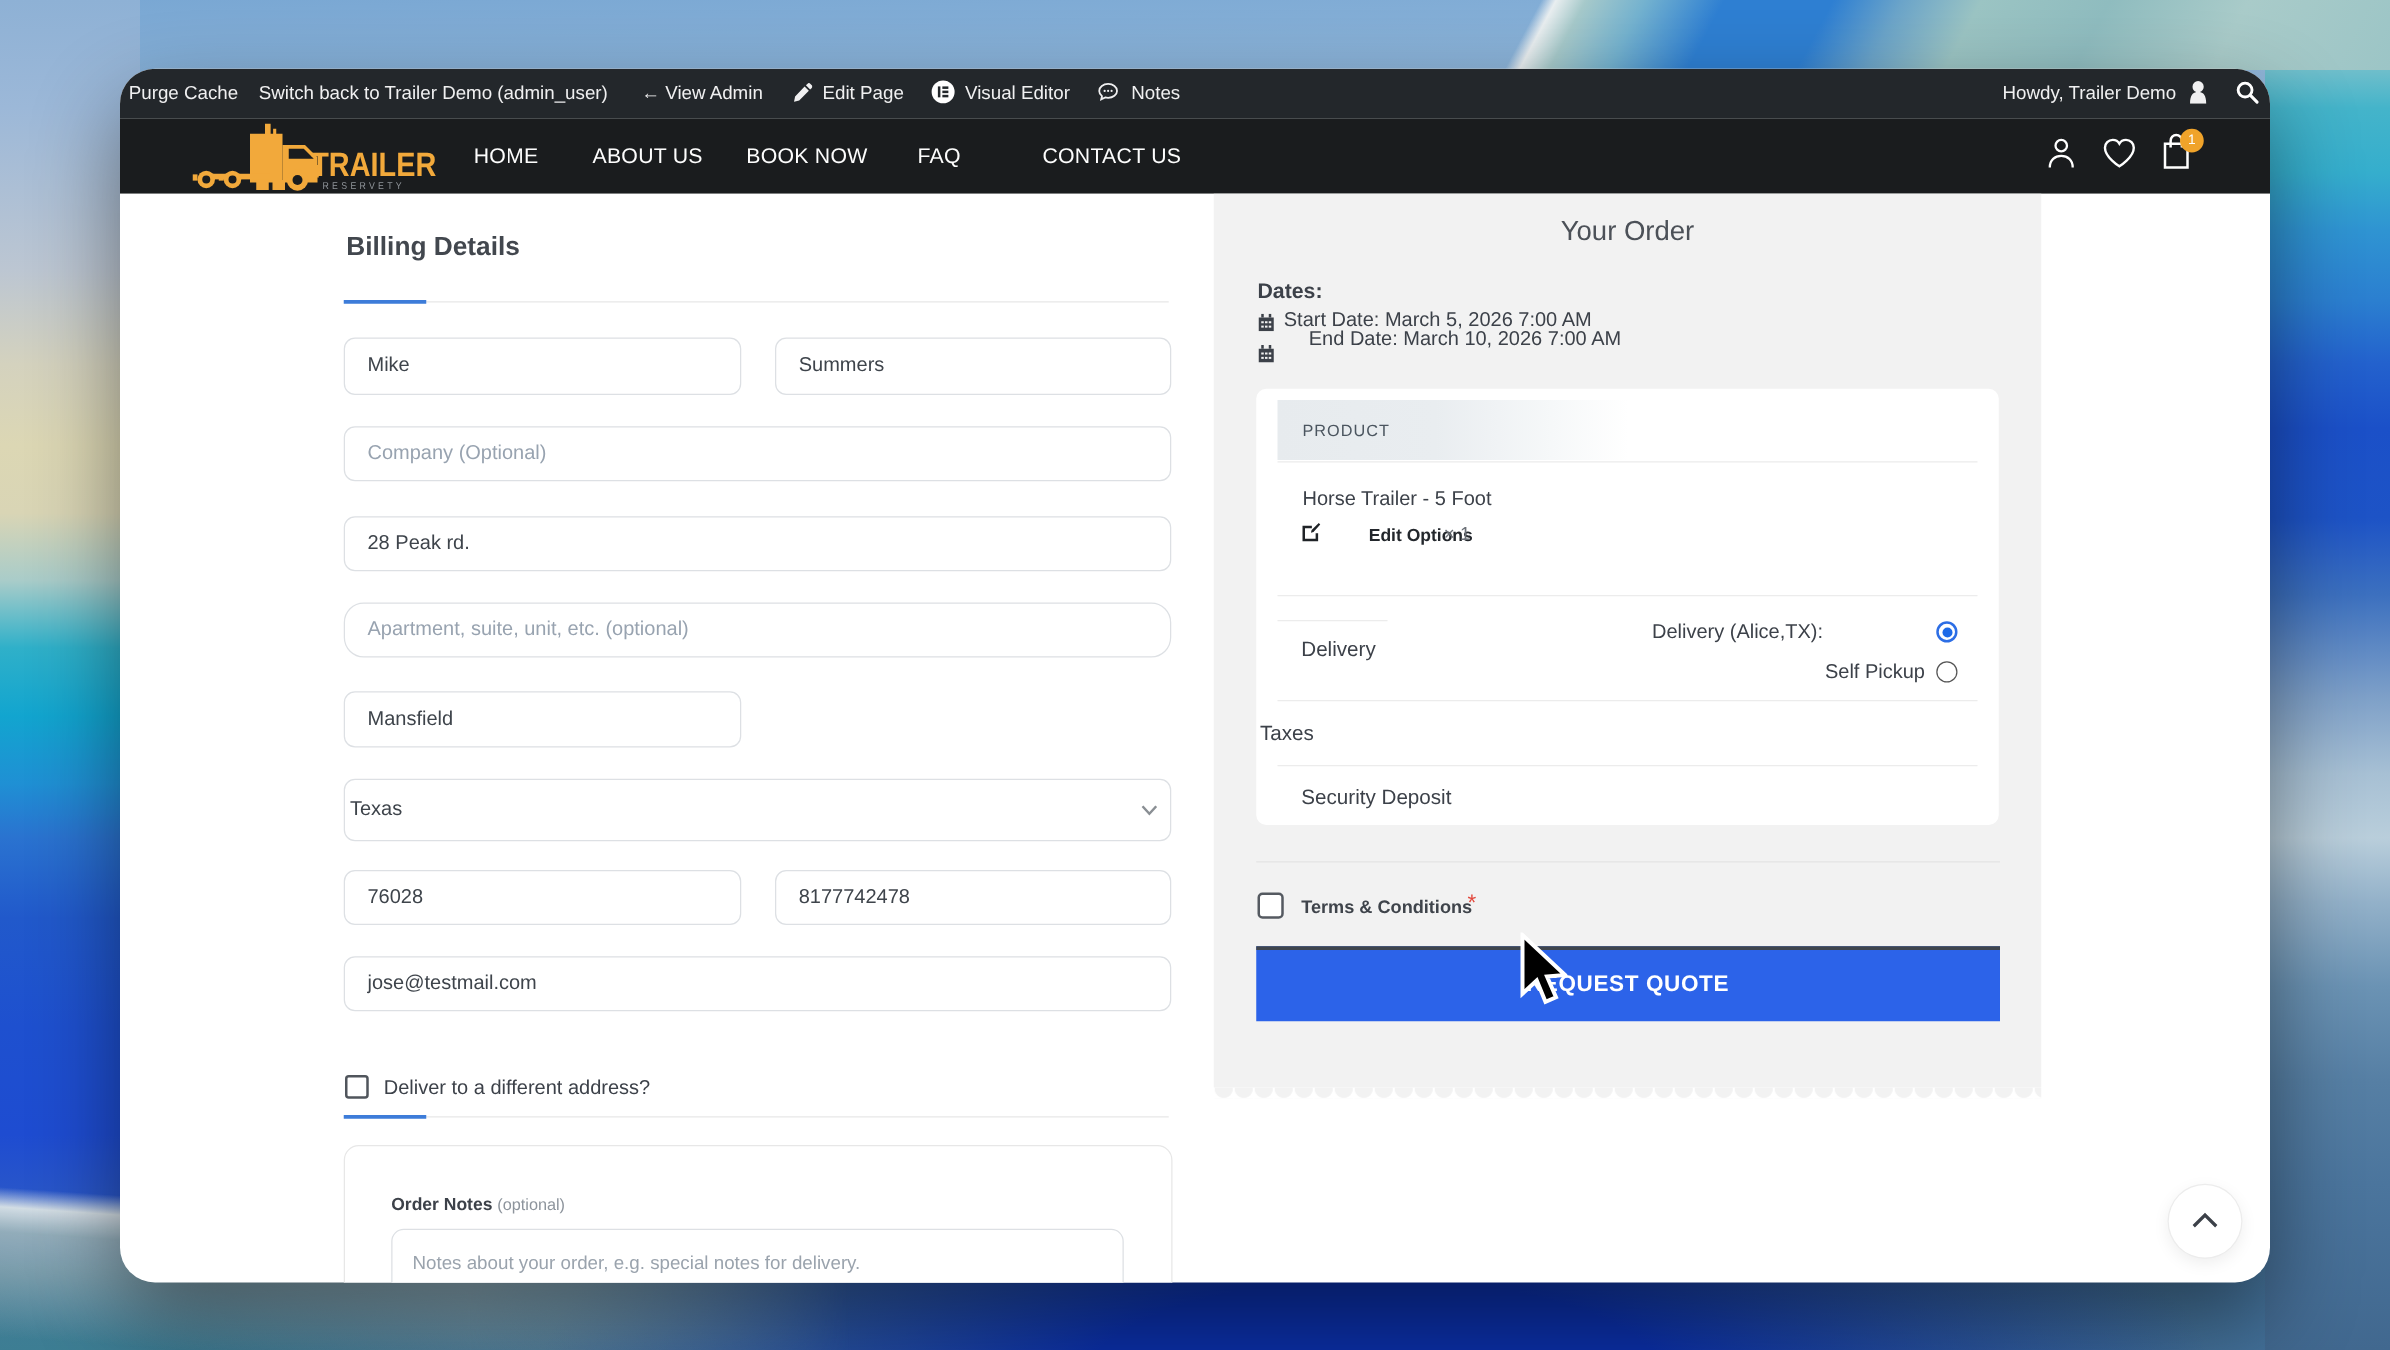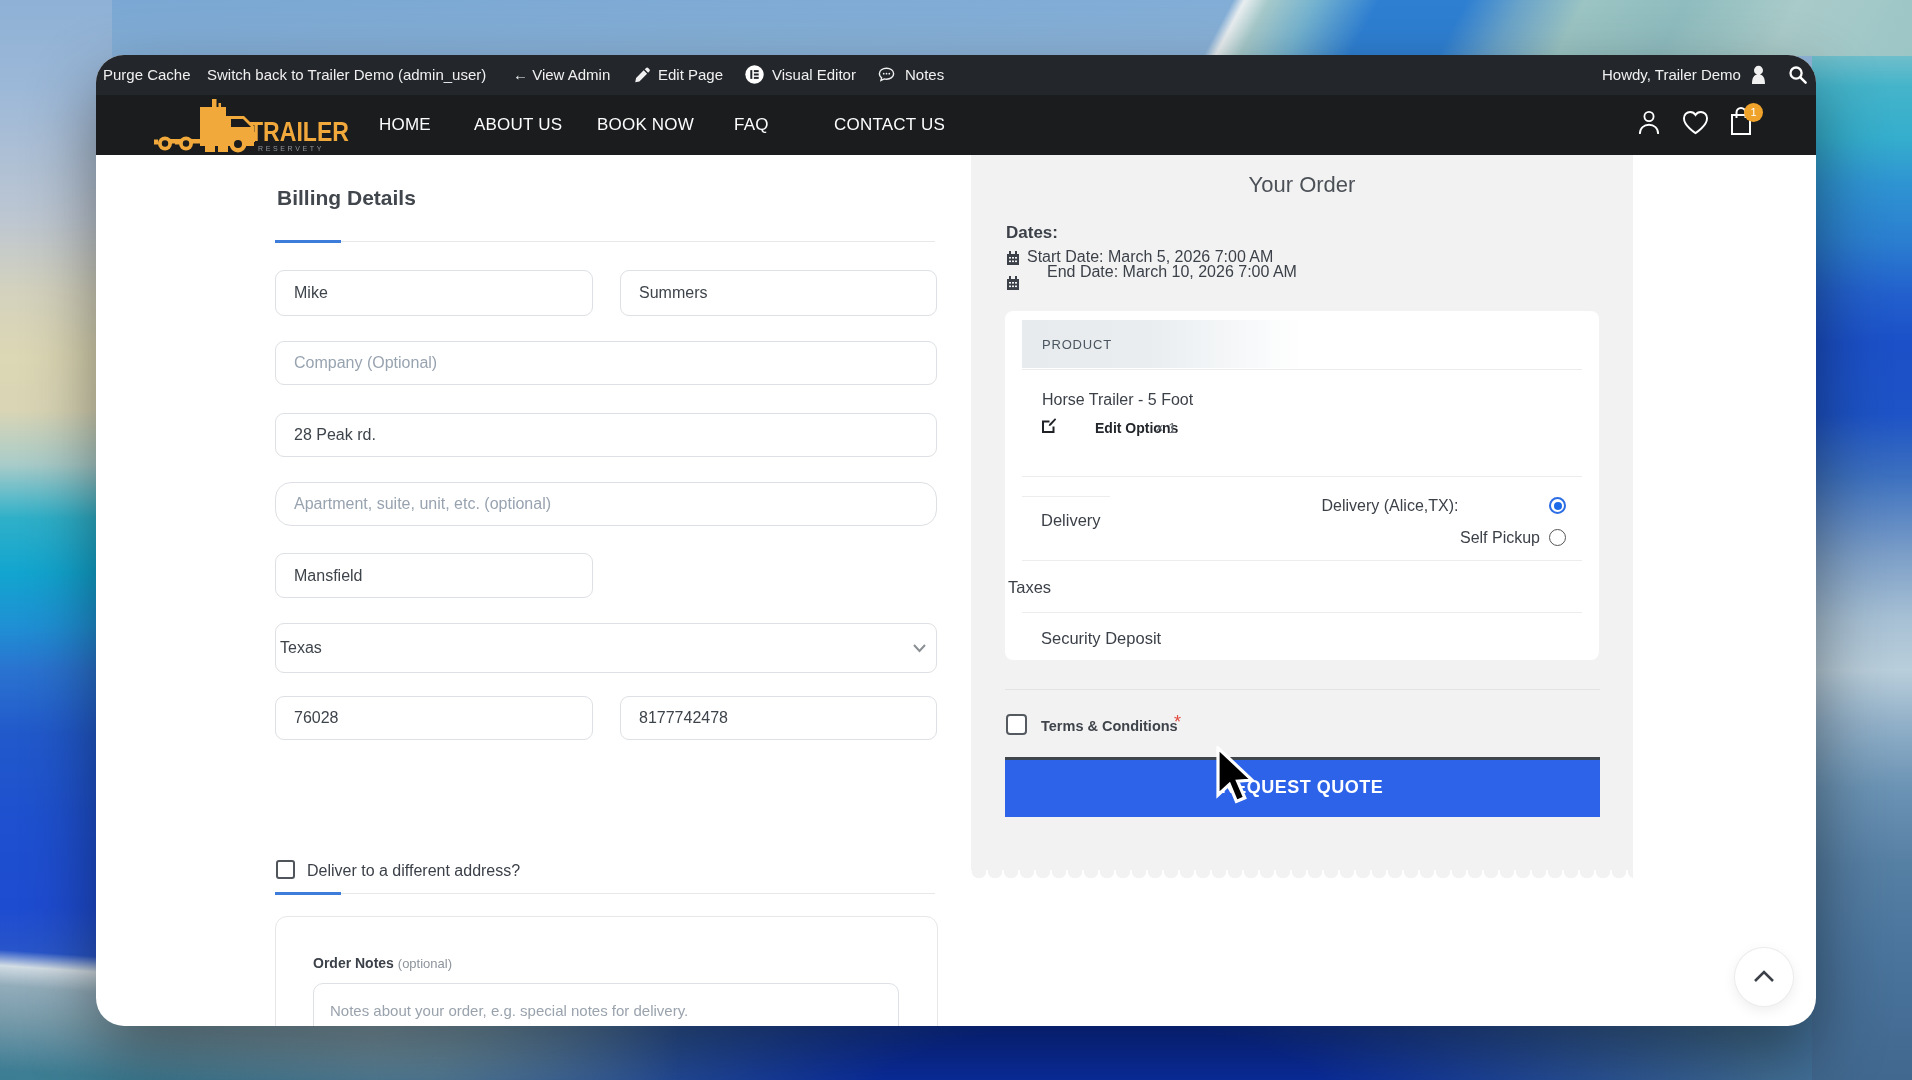--- a/index.html
+++ b/index.html
@@ -164,20 +164,23 @@
       <svg style="position:absolute;right:10px;top:20px;" width="13" height="9" viewBox="0 0 13 9">
           <path d="M1 1l5.5 6L12 1" fill="none" stroke="#8a8f94" stroke-width="2"></path>
         </svg>
     </div>
     <div class="fld" style="left:179px;top:541px;width:318px;height:44px;">
         <span>76028</span>
       </div>
     <div class="fld" style="left:524px;top:541px;width:317px;height:44px;">
         <span>8177742478</span>
       </div>
+    <div class="fld" style="left:179px;top:610px;width:662px;height:44px;">
+        <span>jose@testmail.com</span>
+      </div>
 
     <div style="position:absolute;left:180px;top:705px;width:19px;height:19px;border:2px solid #50555c;border-radius:3px;background:#fff;"></div>
     <div class="lbl" style="left:211px;top:707px;font-size:16px;">Deliver to a different address?</div>
     <div class="hr" style="left:179px;top:738px;width:660px;"></div>
     <div class="blue3" style="left:179px;top:737px;width:66px;"></div>
 
     <div style="position:absolute;left:179px;top:761px;width:663px;height:140px;border:1px solid #e7e7e7;border-radius:12px;background:#fff;"></div>
     <div class="lbl" style="left:217px;top:800px;font-size:14px;font-weight:bold;">Order Notes <span style="font-weight:normal;color:#8d949c;font-size:13px;">(optional)</span></div>
     <div style="position:absolute;left:217px;top:828px;width:586px;height:70px;border:1px solid #dde0e4;border-radius:10px;background:#fff;">
       <span style="position:absolute;left:16px;top:18px;font-size:15px;color:#9aa3ad;">Notes about your order, e.g. special notes for delivery.</span>

